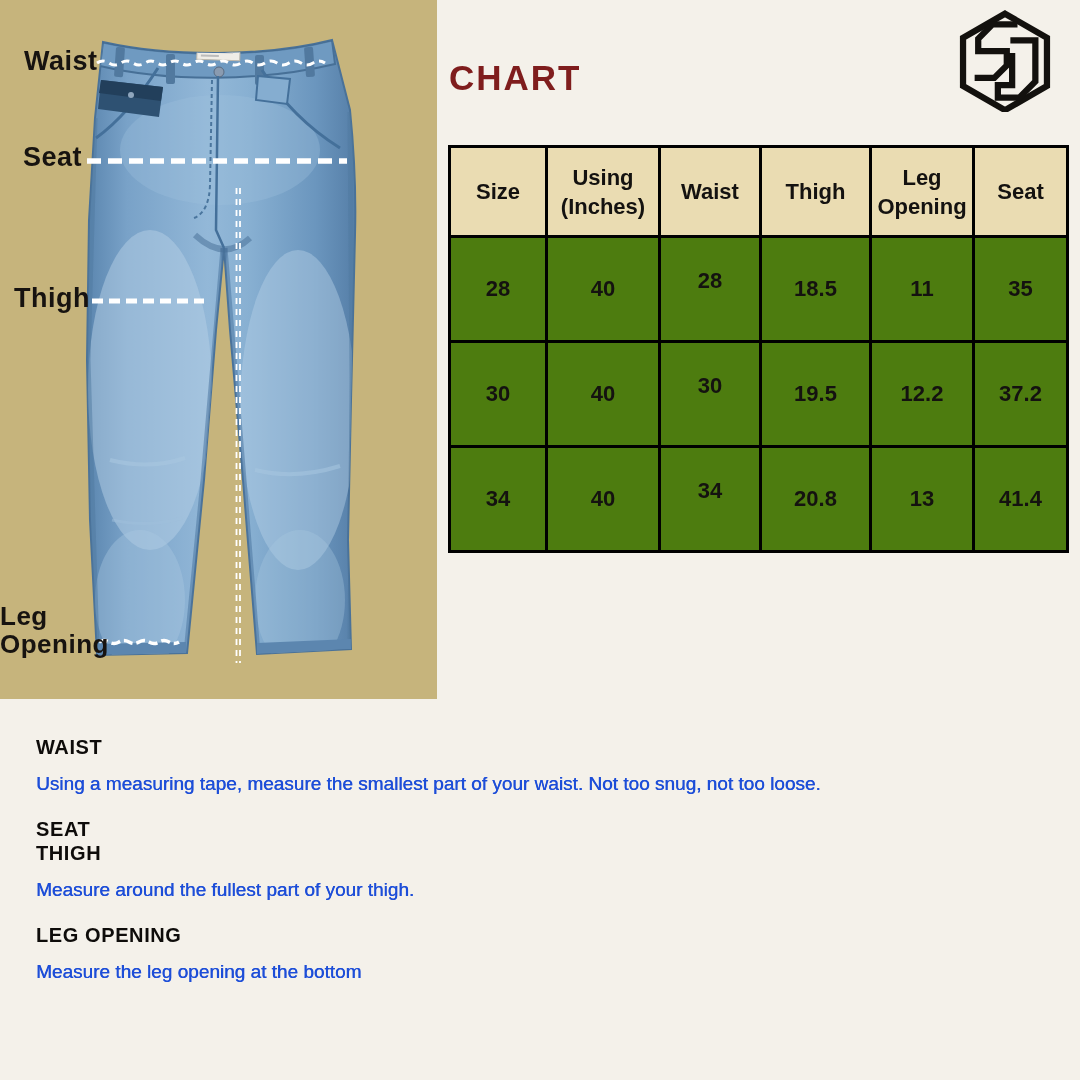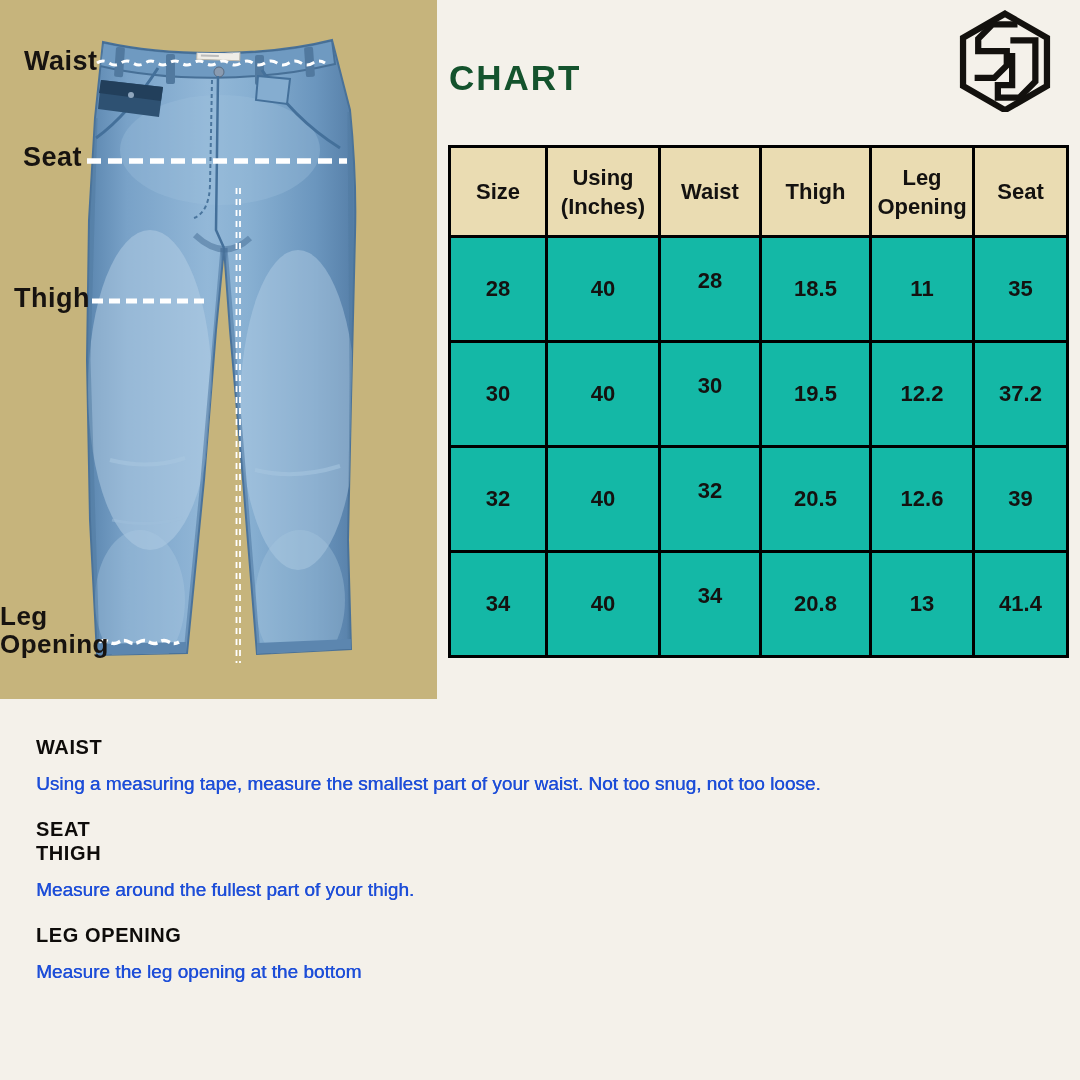--- a/index.html
+++ b/index.html
@@ -24,42 +24,42 @@
   }
   .measure-label.waist { left:24px; top:47px; }
   .measure-label.seat  { left:23px; top:143px; }
   .measure-label.thigh { left:14px; top:284px; }
   .measure-label.legopen { left:0; top:602px; width:100px; text-align:left; font-size:26px; }
 
   
   .chart-title {
     position:absolute; left:449px; top:58px;
     font-size:35px; font-weight:bold; letter-spacing:2px;
-    color:#14532d;
+    color:#7f1d1d;
   }
   svg.logo { position:absolute; left:955px; top:10px; }
 
   
   table.size-table {
     position:absolute; left:448px; top:145px;
     border-collapse:collapse; table-layout:fixed;
     width:618px;
     border-radius:9px;
   }
   .size-table th, .size-table td {
     border:3px solid #000;
     text-align:center; vertical-align:middle;
     font-weight:bold; color:#141210;
     padding:0 2px;
   }
   .size-table th {
     background:#eadcb2; font-size:22px; line-height:29px; height:87px;
   }
   .size-table td {
-    background:#14b8a6; font-size:22px; height:86px;
+    background:#4d7c0f; font-size:22px; height:86px;
   }
   .size-table tbody td:nth-child(3) { padding-bottom:16px; } 
 
   
   .instructions {
     position:absolute; left:36px; top:735px; width:1010px;
   }
   .instructions h3 {
     margin:0; font-size:20px; line-height:24px;
     letter-spacing:.6px; color:#0e0c0a; font-weight:bold;
@@ -205,28 +205,20 @@
       </tr>
       <tr>
         <td>30</td>
         <td>40</td>
         <td>30</td>
         <td>19.5</td>
         <td>12.2</td>
         <td>37.2</td>
       </tr>
       <tr>
-        <td>32</td>
-        <td>40</td>
-        <td>32</td>
-        <td>20.5</td>
-        <td>12.6</td>
-        <td>39</td>
-      </tr>
-      <tr>
         <td>34</td>
         <td>40</td>
         <td>34</td>
         <td>20.8</td>
         <td>13</td>
         <td>41.4</td>
       </tr>
     </tbody>
   </table>
 

